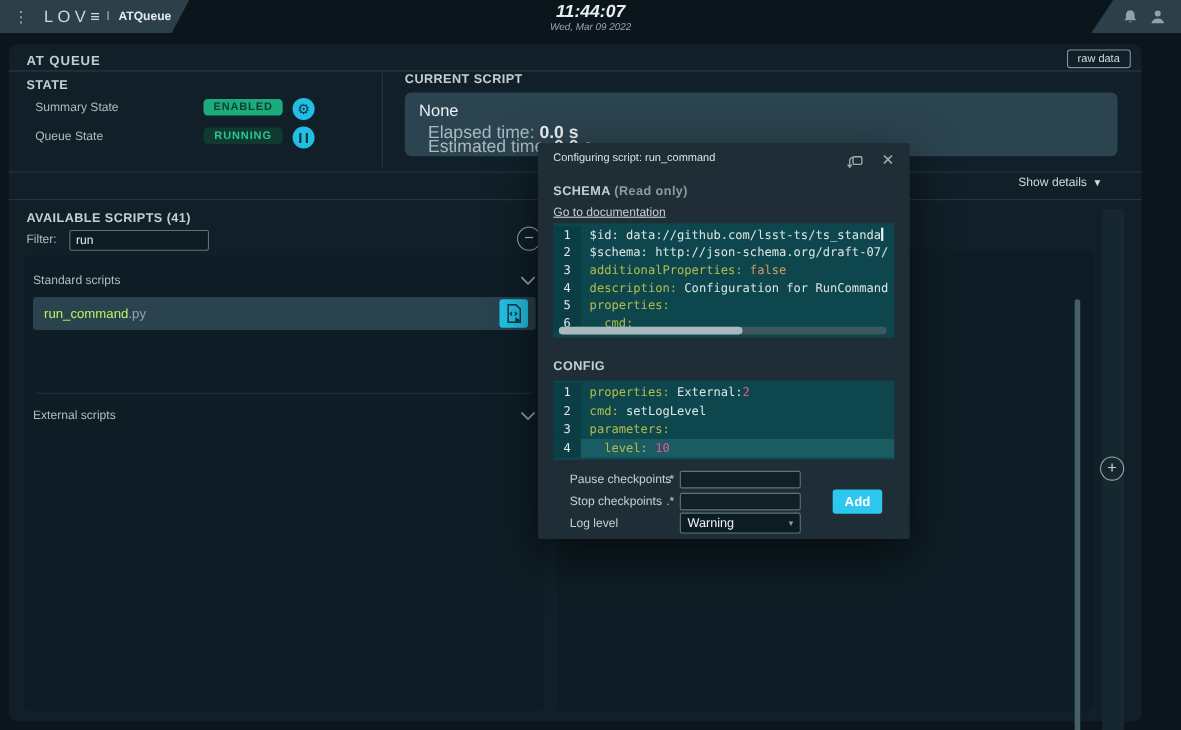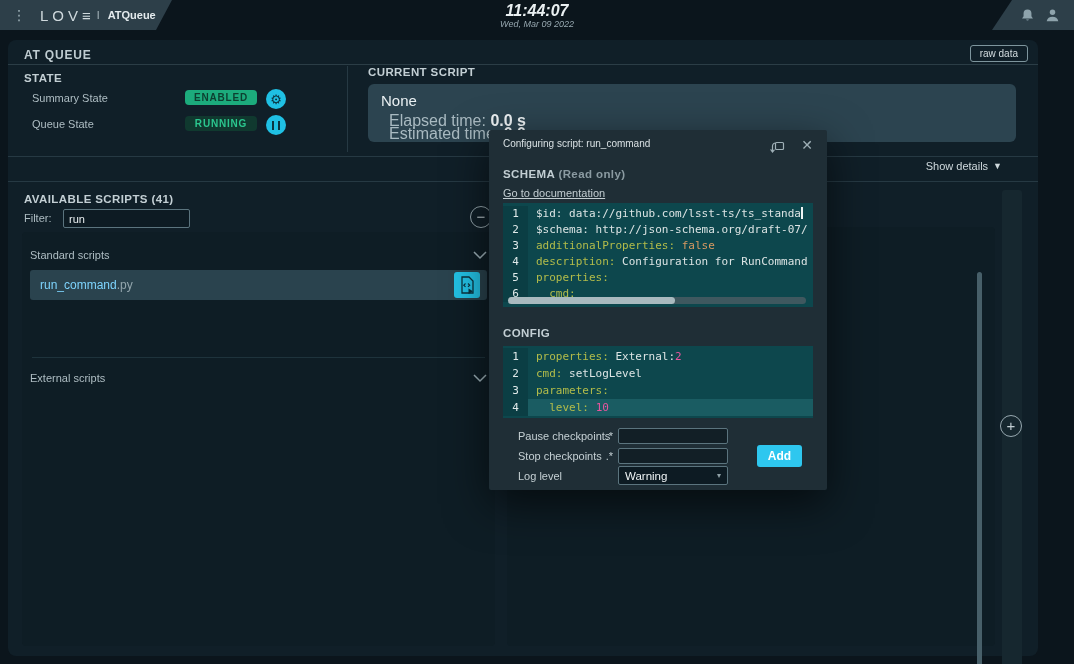--- a/index.html
+++ b/index.html
@@ -67,21 +67,21 @@
                   color:#e9eff1; font-size:11px; padding:0 5px; font-family:"Liberation Sans",sans-serif; }
   .ring-btn { position:absolute; width:22px; height:22px; border-radius:50%;
               border:1.5px solid #97a8af; background:transparent; color:#c3cfd4;
               font-size:15px; line-height:18px; text-align:center; cursor:pointer; padding:0; }
 
   .subpanel { position:absolute; background:#0e1d25; border-radius:4px; }
   .group-row { position:absolute; left:8px; right:8px; height:26px; display:flex;
                align-items:center; justify-content:space-between; cursor:pointer; }
   .script-row { position:absolute; left:8px; width:457px; height:30px; background:#2a434e;
                 border-radius:3px; display:flex; align-items:center; cursor:pointer; }
-  .script-name { color:#7dd3fc; font-size:12px; margin-left:10px; }
+  .script-name { color:#bef264; font-size:12px; margin-left:10px; }
   .script-ext { color:#93a6ad; font-size:12px; }
   .launch-btn { position:absolute; right:7px; top:2px; width:26px; height:26px; background:#23c2e6;
                 border:none; border-radius:3px; cursor:pointer; display:flex; align-items:center;
                 justify-content:center; }
 
   .queue-scrollbar { position:absolute; left:969px; top:232px; width:5px; height:408px;
                      background:#475f69; border-radius:3px; cursor:pointer; }
   .add-strip { position:absolute; left:994px; top:150px; width:20px; height:496px;
                background:#16272f; border-radius:3px; }
 

